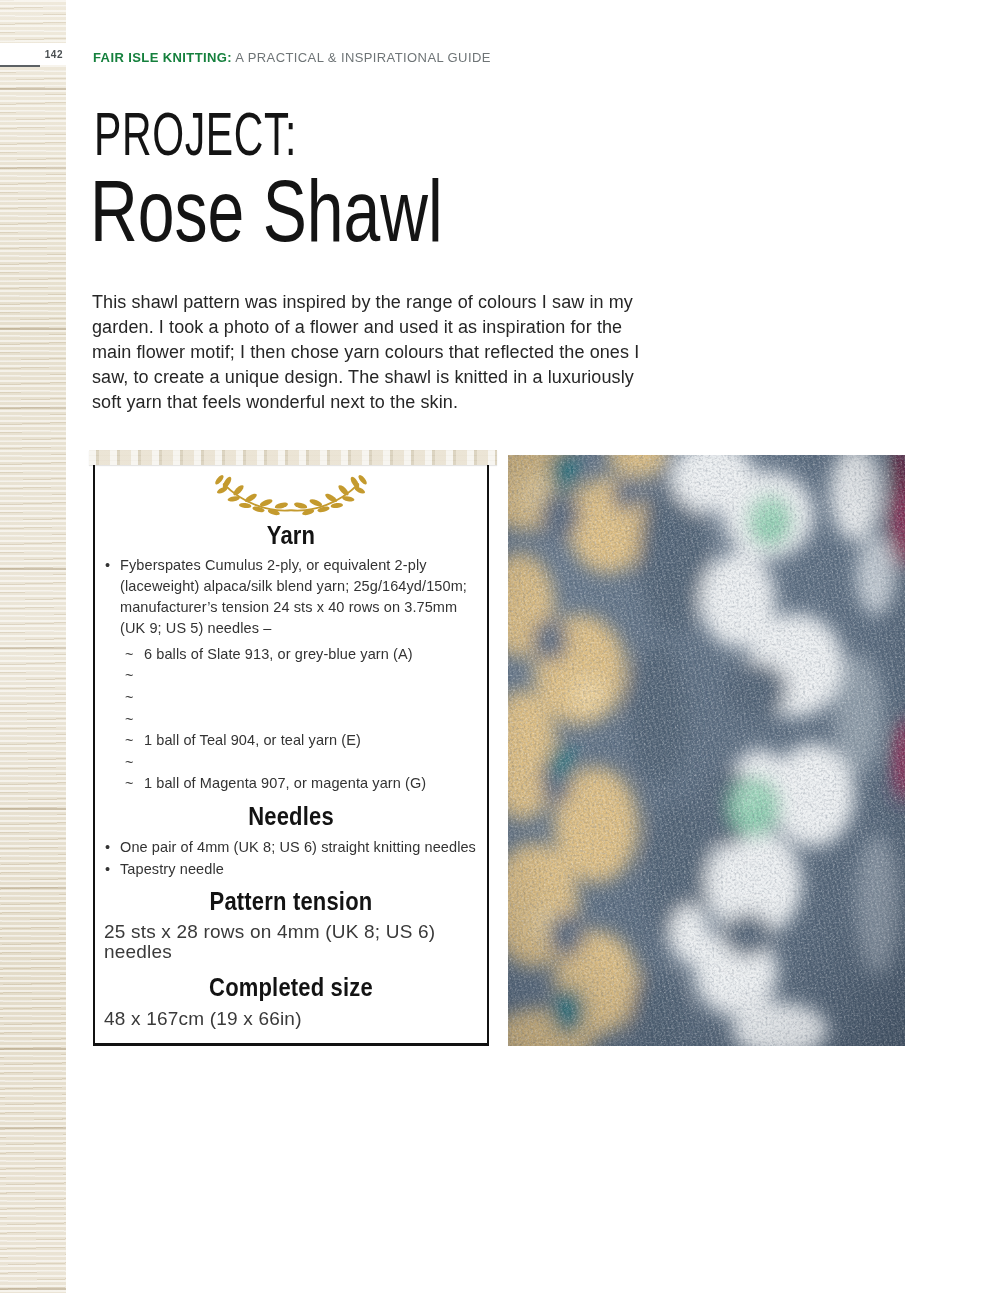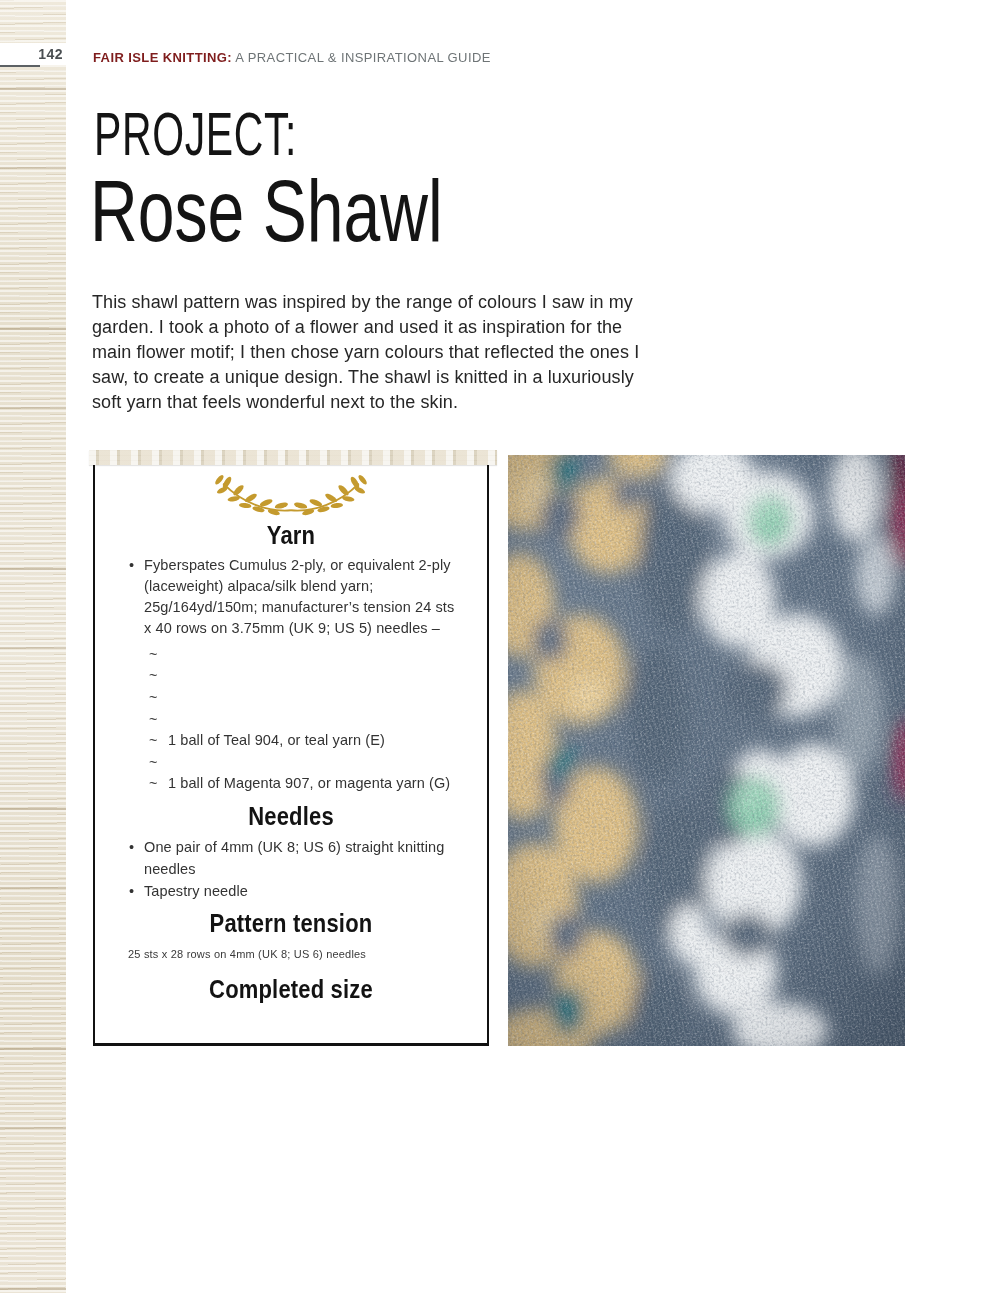--- a/index.html
+++ b/index.html
@@ -16,26 +16,26 @@
       repeating-linear-gradient(to bottom, rgba(255,255,255,0.55) 0 2px, rgba(255,255,255,0) 2px 5px),
       repeating-linear-gradient(178deg, rgba(166,146,108,0.20) 0 1px, rgba(0,0,0,0) 1px 8px),
       repeating-linear-gradient(to bottom, rgba(0,0,0,0) 0 88px, rgba(150,130,95,0.35) 88px 90px, rgba(0,0,0,0) 90px 167px, rgba(150,130,95,0.25) 167px 169px, rgba(0,0,0,0) 169px 240px),
       linear-gradient(to bottom, #efe9db 0%, #e6dfcd 25%, #ece6d8 50%, #e3dbc8 75%, #ebe4d5 100%);
   }
 
   
   .pagenum-band {
     position:absolute; left:0; top:43px; width:66px; height:22px; background:#ffffff;
     display:flex; align-items:center; justify-content:flex-end; padding-right:3px;
-    font-size:14px; font-weight:bold; color:#4a4f52; letter-spacing:0.5px;
+    font-size:10px; font-weight:bold; color:#4a4f52; letter-spacing:0.5px;
   }
   .pagenum-underline { position:absolute; left:0; top:65px; width:40px; height:2px; background:#5c6164; }
 
   .running-header { position:absolute; left:93px; top:50px; font-size:13px; letter-spacing:0.4px; white-space:nowrap; }
-  .rh-bold { font-weight:bold; color:#7f1d1d; }
+  .rh-bold { font-weight:bold; color:#15803d; }
   .rh-rest { color:#6e7476; }
 
   .kicker {
     position:absolute; left:94px; top:103px; font-size:62px; font-weight:400; color:#141414;
     line-height:1.0; white-space:nowrap; transform:scaleX(0.66); transform-origin:0 0; letter-spacing:1px;
   }
   .title-name {
     position:absolute; left:90px; top:167px; font-size:87px; font-weight:400; color:#141414;
     line-height:1.0; white-space:nowrap; transform:scaleX(0.76); transform-origin:0 0;
   }
@@ -53,41 +53,41 @@
   .tape {
     position:absolute; left:-6px; top:-14px; width:408px; height:15px;
     background-color:#e9e3d4;
     background-image:
       repeating-linear-gradient(to right, rgba(255,255,255,0.65) 0 7px, rgba(205,195,172,0.45) 7px 10px, rgba(236,229,214,0.8) 10px 21px),
       repeating-linear-gradient(to bottom, rgba(175,160,130,0.20) 0 1px, rgba(0,0,0,0) 1px 5px);
     box-shadow:0 1px 1px rgba(0,0,0,0.10);
   }
   .ornament { position:absolute; left:0; right:0; top:11px; display:flex; justify-content:center; }
 
-  .box-inner { position:absolute; inset:0; padding:0 32px; }
+  .box-inner { position:absolute; inset:0; padding:0 8px; }
   .box-heading {
     text-align:center; font-size:25px; font-weight:bold; color:#131313;
     line-height:1.15; transform:scaleX(0.88); letter-spacing:0.2px;
   }
   .h-yarn    { margin-top:57px; }
   .h-needles { margin-top:7px; }
   .h-tension { margin-top:7px; }
   .h-size    { margin-top:11px; }
 
   ul.plain { list-style:none; }
   .bullets { margin-top:5px; }
   .bullets li { display:flex; font-size:14.5px; line-height:21px; color:#333333; letter-spacing:0.1px; }
   .bullets.wide li { line-height:22px; }
   .bullets .mk { width:17px; flex:0 0 17px; text-align:left; padding-left:2px; color:#333; }
 
   .subs { margin-top:5px; padding-left:22px; }
   .subs li { display:flex; font-size:14.5px; line-height:21.6px; color:#333333; letter-spacing:0.1px; }
   .subs .mk { width:19px; flex:0 0 19px; color:#444; }
 
-  .box-line { margin-top:7px; padding-left:1px; font-size:11px; line-height:20px; color:#3a3a3a; letter-spacing:0.2px; }
+  .box-line { margin-top:7px; padding-left:1px; font-size:19px; line-height:20px; color:#3a3a3a; letter-spacing:0.2px; }
 
   
   .photo { position:absolute; left:508px; top:455px; width:397px; height:591px; overflow:hidden; }
   .photo svg { display:block; }
 </style>
 </head>
 <body>
 
 <div class="page">
 
@@ -150,20 +150,21 @@
       <ul class="plain bullets">
         <li>
           <span class="mk">•</span>
           <span>Fyberspates Cumulus 2-ply, or equivalent 2-ply (laceweight) alpaca/silk blend yarn; 25g/164yd/150m; manufacturer’s tension 24 sts x 40 rows on 3.75mm (UK 9; US 5) needles –</span>
         </li>
       </ul>
 
       <ul class="plain subs">
         <li>
             <span class="mk">~</span>
+            <span>6 balls of Slate 913, or grey-blue yarn (A)</span>
           </li>
         <li>
             <span class="mk">~</span>
           </li>
         <li>
             <span class="mk">~</span>
           </li>
         <li>
             <span class="mk">~</span>
           </li>
@@ -190,20 +191,21 @@
         <li>
           <span class="mk">•</span>
           <span>Tapestry needle</span>
         </li>
       </ul>
 
       <div class="box-heading h-tension">Pattern tension</div>
       <p class="box-line">25 sts x 28 rows on 4mm (UK 8; US 6) needles</p>
 
       <div class="box-heading h-size">Completed size</div>
+      <p class="box-line">48 x 167cm (19 x 66in)</p>
     </div>
   </div>
 
   <div class="photo">
     <svg width="397" height="591" viewBox="0 0 397 591">
       <defs>
         <linearGradient id="bgGrad" x1="0" y1="0" x2="1" y2="1">
           <stop offset="0" stop-color="#66788c"></stop>
           <stop offset="0.5" stop-color="#56687c"></stop>
           <stop offset="1" stop-color="#48596c"></stop>

